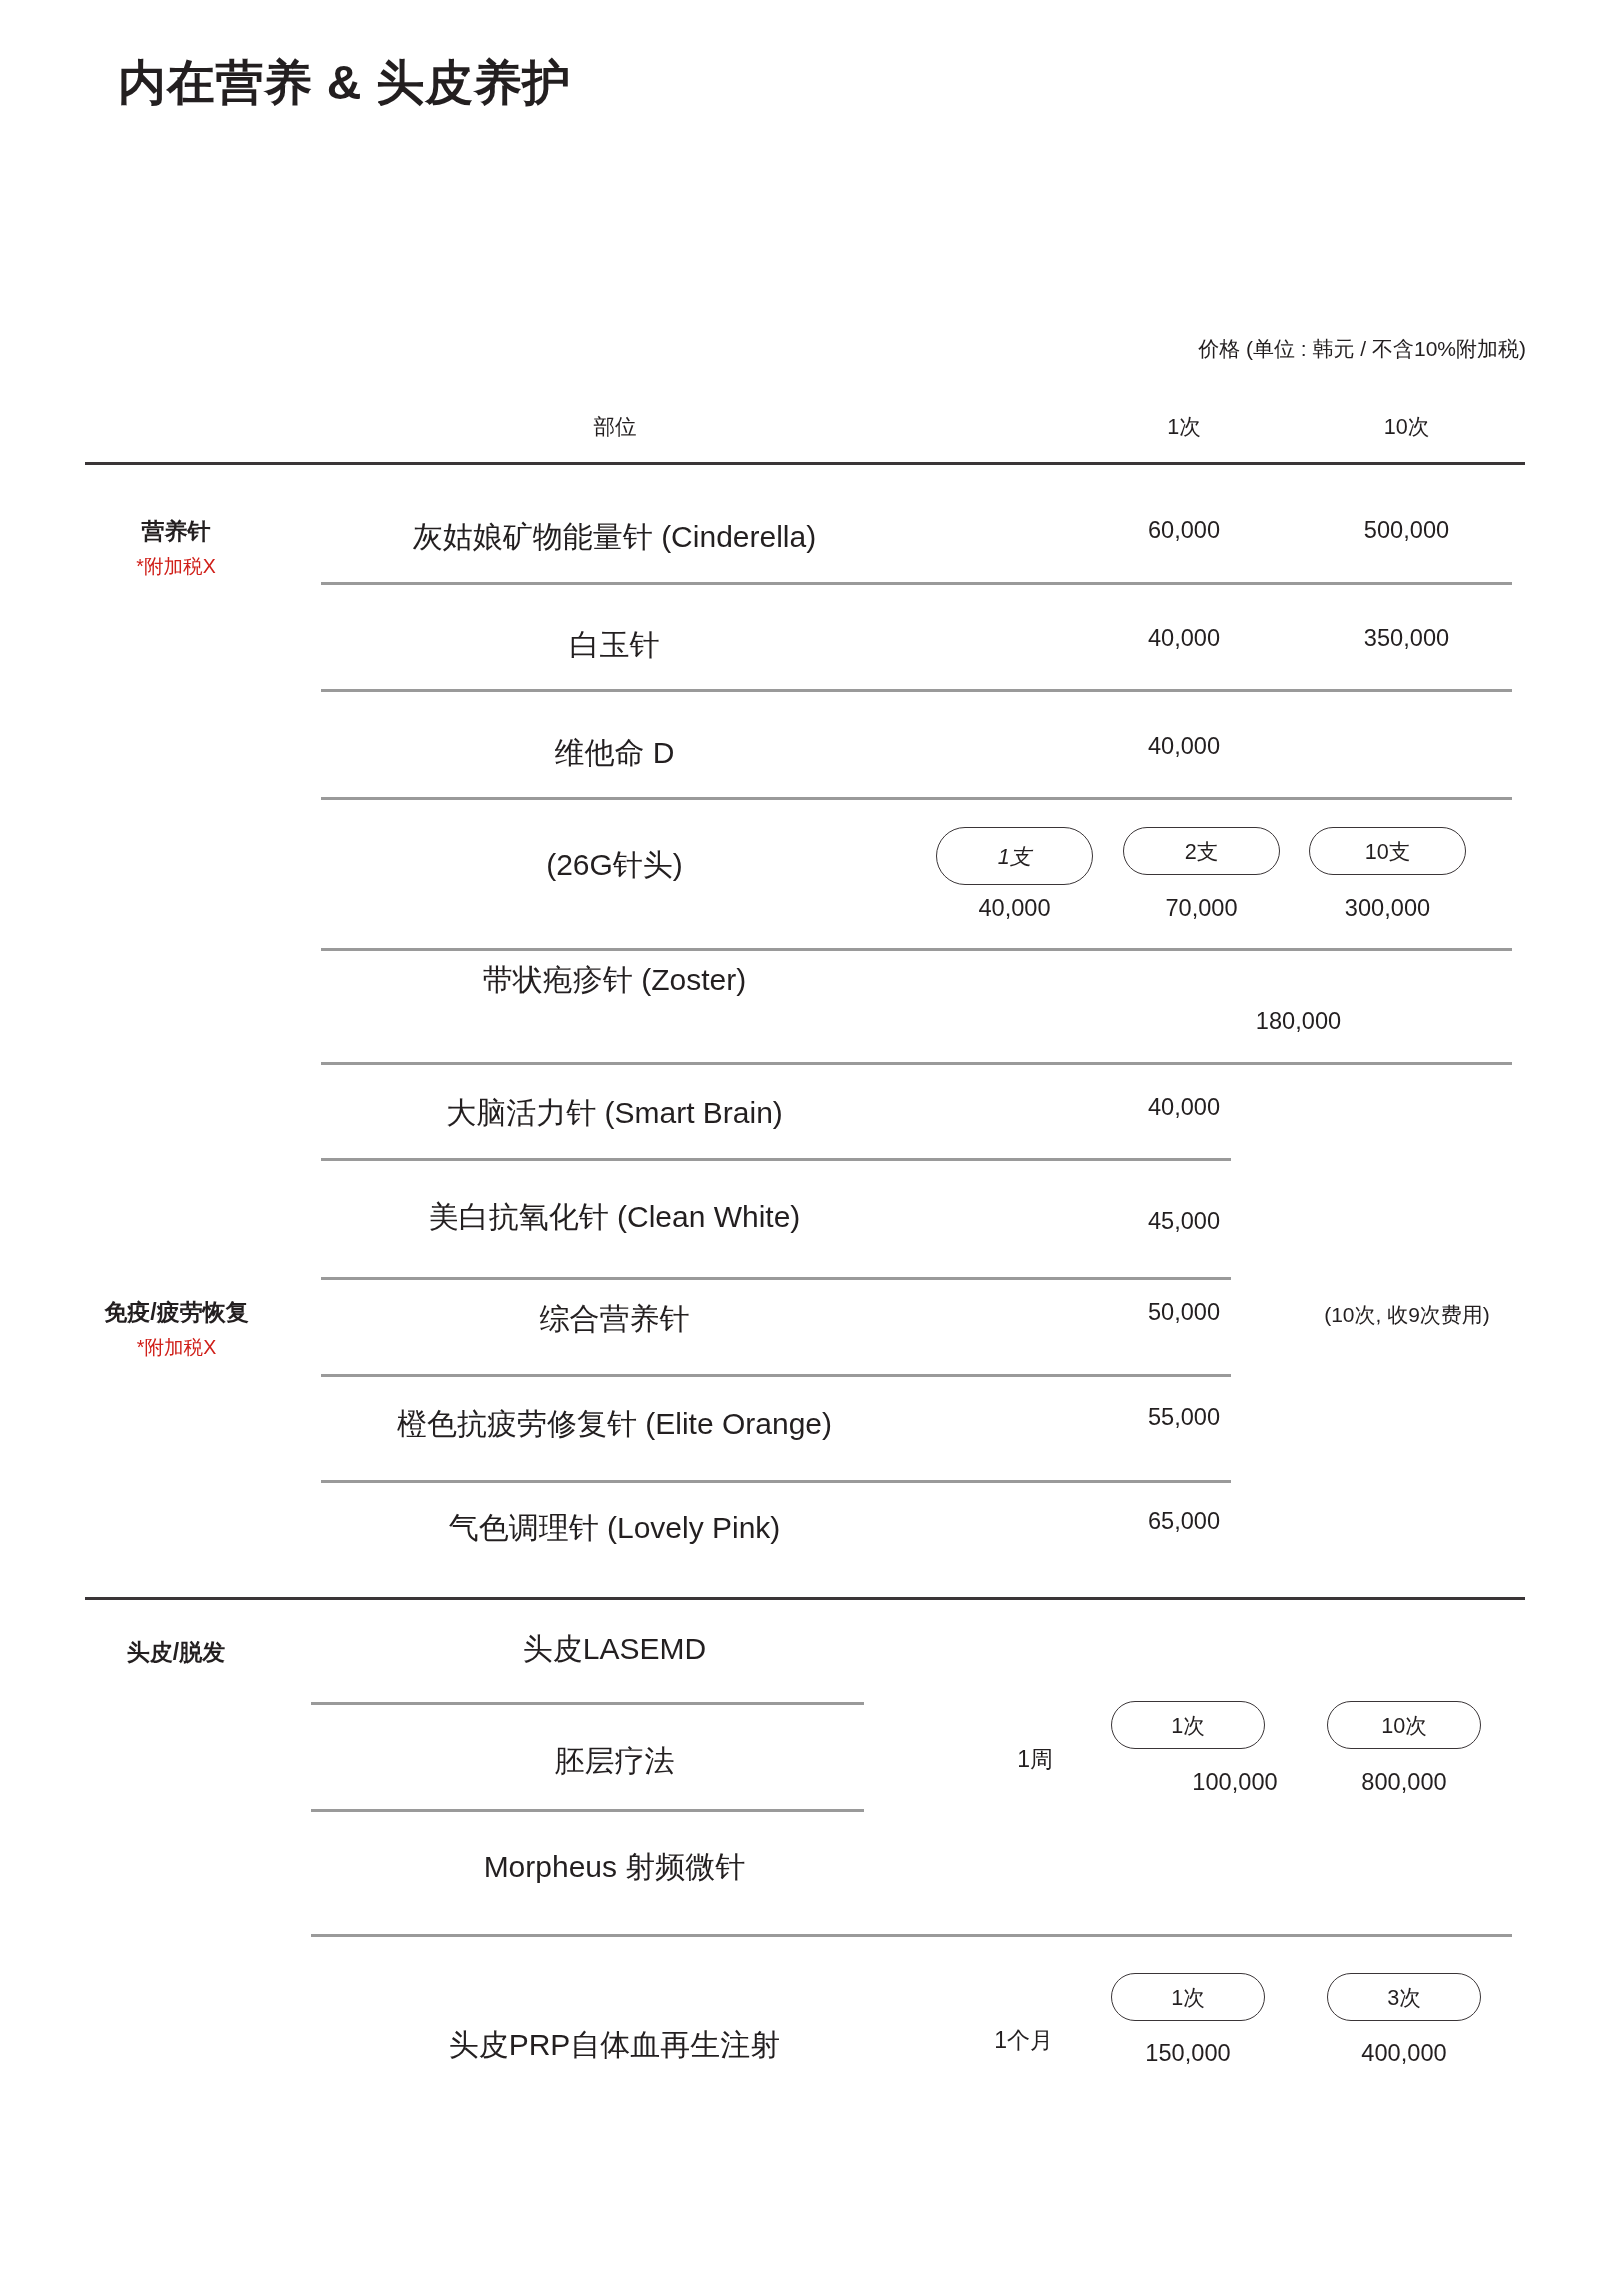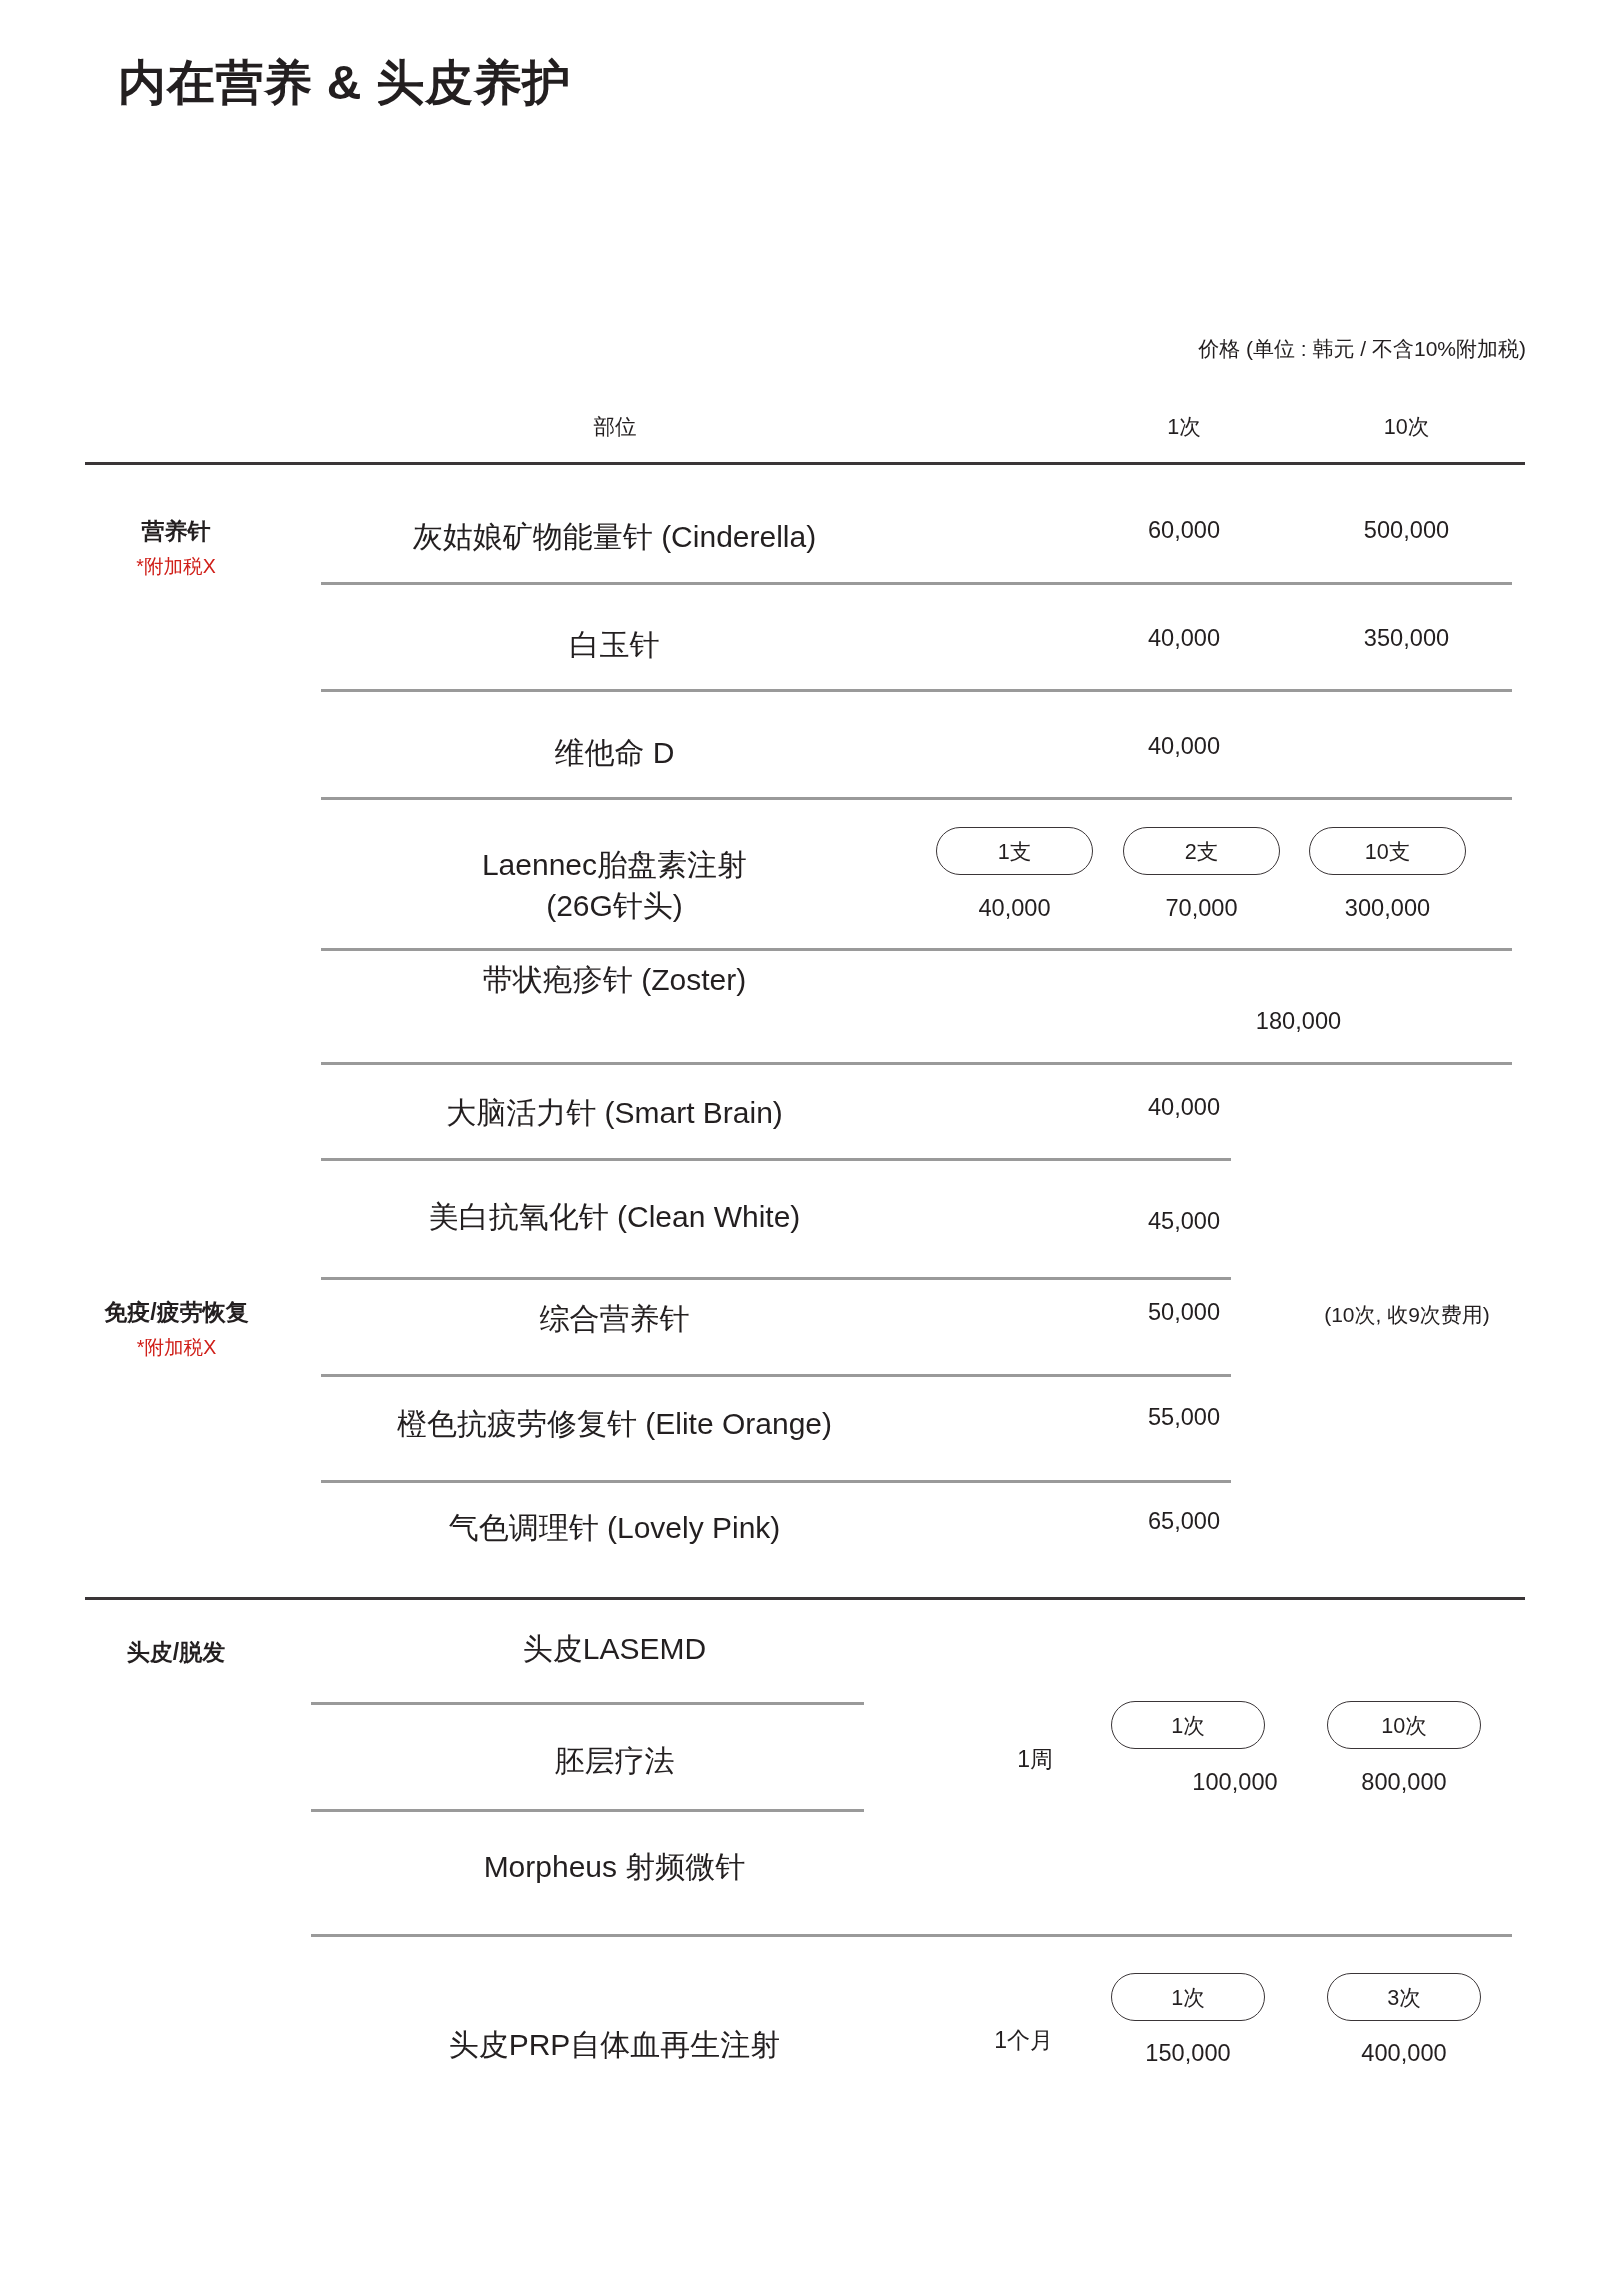--- a/index.html
+++ b/index.html
@@ -171,25 +171,24 @@
 <div class="t-name" style="top:625px;">白玉针</div>
 <div class="price col1" style="top:625px;">40,000</div>
 <div class="price col2" style="top:625px;">350,000</div>
 <div class="rule rule-soft" style="left:321px; top:689px; width:1191px;"></div>
 
 <div class="t-name" style="top:733px;">维他命 D</div>
 <div class="price col1" style="top:733px;">40,000</div>
 <div class="rule rule-soft" style="left:321px; top:797px; width:1191px;"></div>
 
 <div class="t-name" style="top:845px;">
-  <div>Laennec胎盘素注射</div>
   <div>(26G针头)</div>
 </div>
 
-<div class="pill" style="left:936px; top:827px; width:157px; height:48px;">1支</div>
+<div class="pill" style="left:936px; top:827px; width:157px; height:58px;font-style:italic;">1支</div>
 <div class="pill" style="left:1123px; top:827px; width:157px; height:48px;">2支</div>
 <div class="pill" style="left:1309px; top:827px; width:157px; height:48px;">10支</div>
 
 <div class="price" style="left:936px; top:895px; width:157px;">40,000</div>
 <div class="price" style="left:1123px; top:895px; width:157px;">70,000</div>
 <div class="price" style="left:1309px; top:895px; width:157px;">300,000</div>
 
 <div class="rule rule-soft" style="left:321px; top:948px; width:1191px;"></div>
 
 <div class="t-name" style="top:960px;">带状疱疹针 (Zoster)</div>

